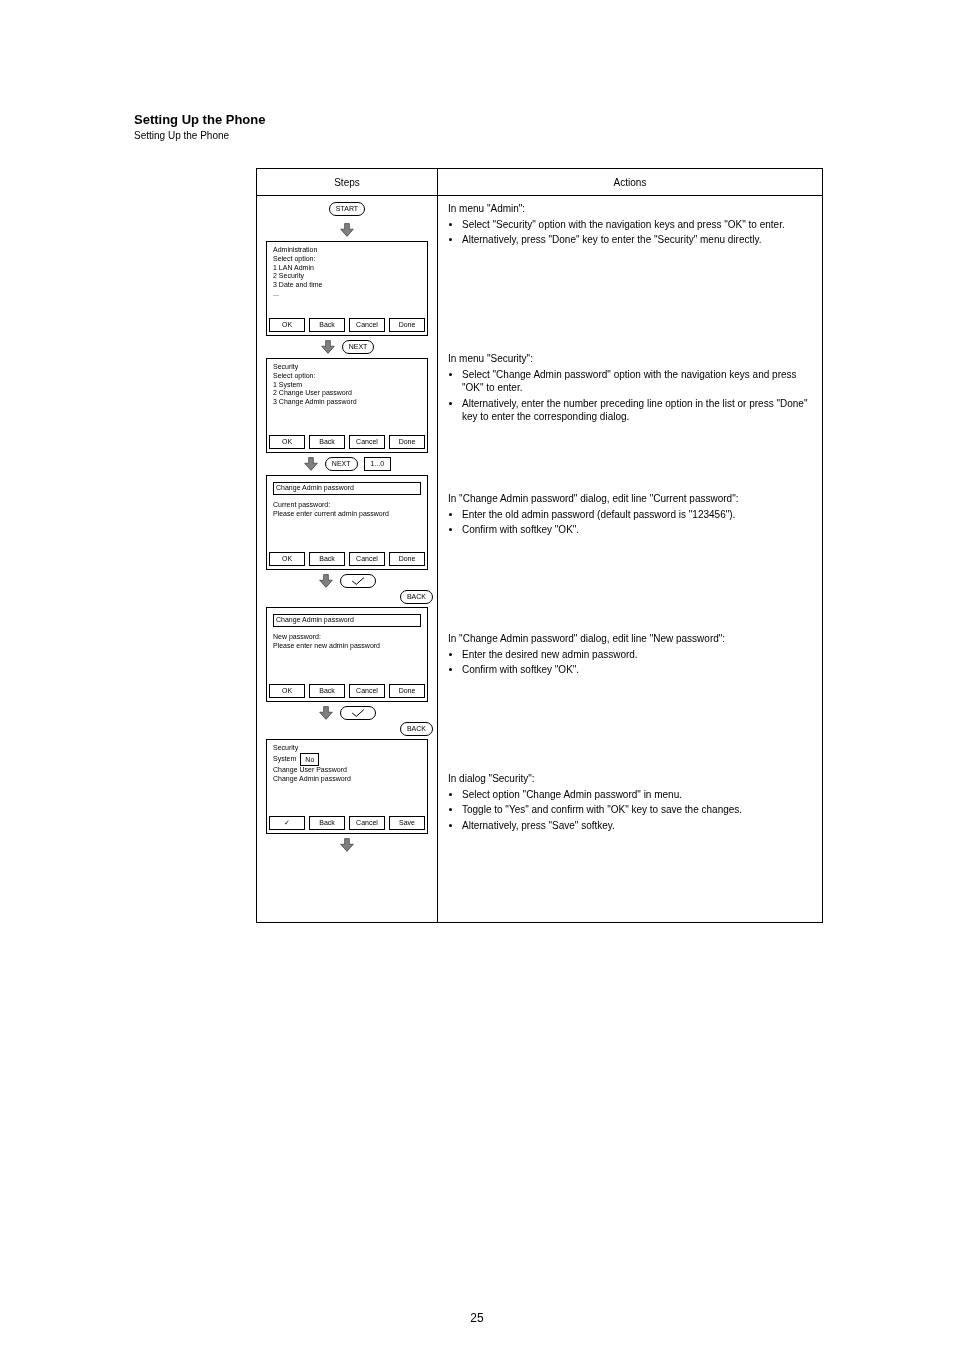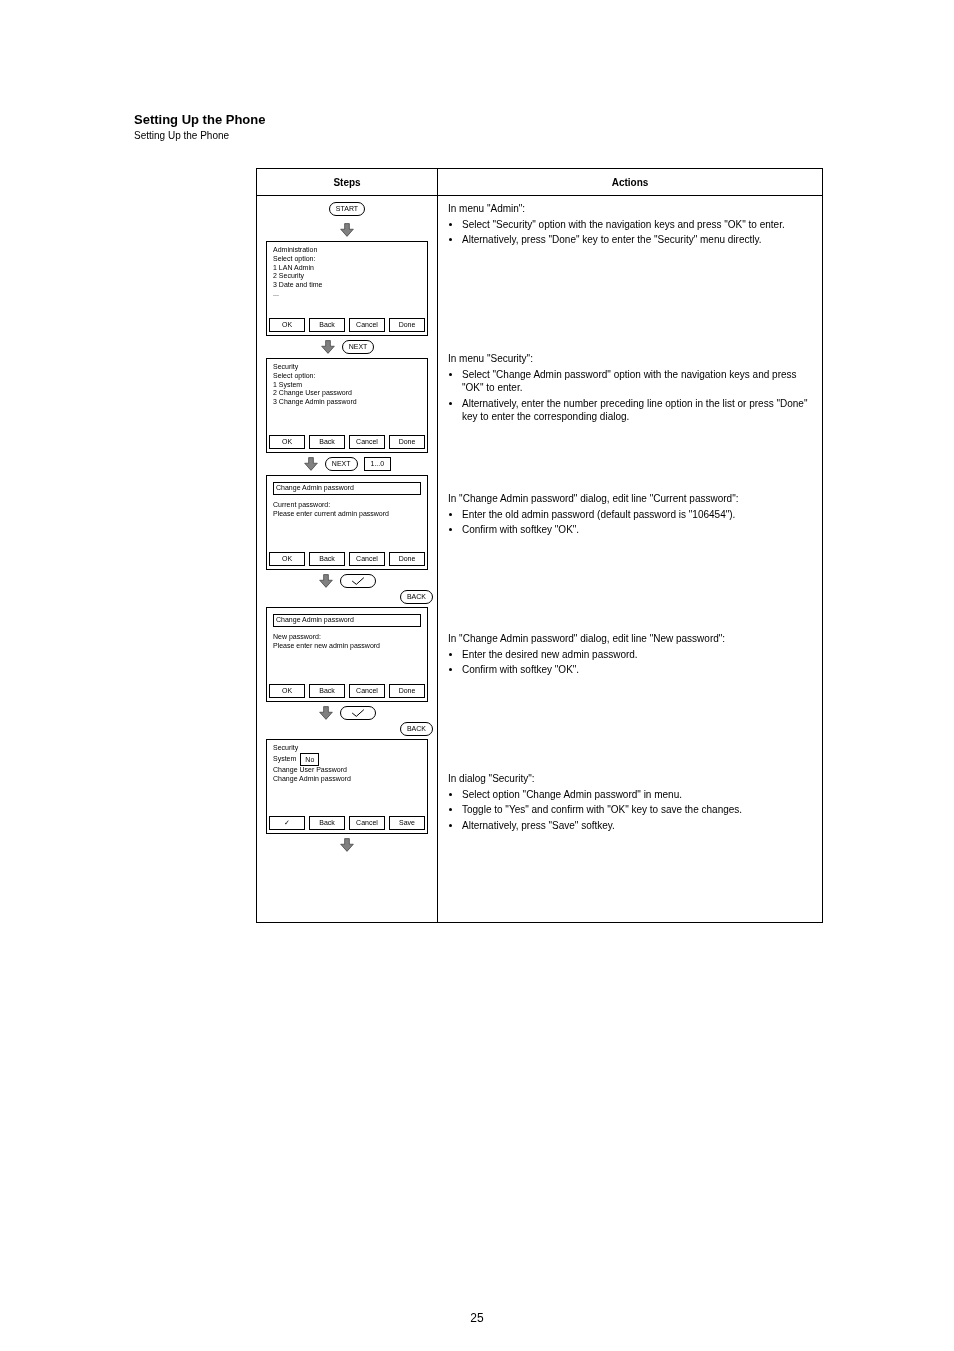--- a/index.html
+++ b/index.html
@@ -3,22 +3,22 @@
 <meta charset="utf-8">
 <style>
   html,body{margin:0;padding:0;background:#fff;font-family:Arial,Helvetica,sans-serif;color:#000}
   .page{width:954px;height:1351px;position:relative;margin:0 auto}
   .pagenum{position:absolute;left:50%;transform:translateX(-50%);bottom:26px;font-size:12px}
   .title{position:absolute;left:134px;top:112px;font-size:13px;font-weight:bold}
   .subtitle{position:absolute;left:134px;top:130px;font-size:10px}
 
   .table-wrapper{position:absolute;left:256px;top:168px;width:565px;border:1px solid #000}
   .hcell{border-bottom:1px solid #000;height:26px;display:flex}
-  .hc1{width:180px;border-right:1px solid #000;display:flex;align-items:center;justify-content:center;font-weight:bold;font-size:10px}
-  .hc2{flex:1;display:flex;align-items:center;justify-content:center;font-weight:bold;font-size:10px}
+  .hc1{width:180px;border-right:1px solid #000;display:flex;align-items:center;justify-content:center;font-weight:normal;font-size:10px}
+  .hc2{flex:1;display:flex;align-items:center;justify-content:center;font-weight:normal;font-size:10px}
   .row{display:flex;border-bottom:0 solid #000}
   .col1{width:180px;border-right:1px solid #000;display:flex;flex-direction:column;align-items:center;font-size:8px}
   .col2{flex:1;padding:6px 10px 10px 10px;font-size:10px;line-height:1.35}
 
   .pill{display:inline-block;border:1px solid #000;border-radius:7px;padding:0 6px;font-size:7px;line-height:12px;background:#fff}
   .rect-btn{display:inline-block;border:1px solid #000;padding:0 6px;font-size:7px;line-height:12px;background:#fff}
 
   .screen{width:162px;border:1px solid #000;background:#fff;margin:0 auto;box-sizing:border-box}
   .scr-body{height:68px;padding:4px 6px 2px 6px;font-size:7px;line-height:1.25;text-align:left}
   .long-bar{border:1px solid #000;height:11px;margin:2px 0 6px 0;display:flex;align-items:center;padding:0 2px;font-size:7px}
@@ -200,21 +200,21 @@
           <div style="min-height: 140px;">
             <div>In menu "Security":</div>
             <ul>
               <li>Select "Change Admin password" option with the navigation keys and press "OK" to enter.</li>
               <li>Alternatively, enter the number preceding line option in the list or press "Done" key to enter the corresponding dialog.</li>
             </ul>
           </div>
           <div style="min-height: 140px;">
             <div>In "Change Admin password" dialog, edit line "Current password":</div>
             <ul>
-              <li>Enter the old admin password (default password is "106454").</li>
+              <li>Enter the old admin password (default password is "123456").</li>
               <li>Confirm with softkey "OK".</li>
             </ul>
           </div>
           <div style="min-height: 140px;">
             <div>In "Change Admin password" dialog, edit line "New password":</div>
             <ul>
               <li>Enter the desired new admin password.</li>
               <li>Confirm with softkey "OK".</li>
             </ul>
           </div>

